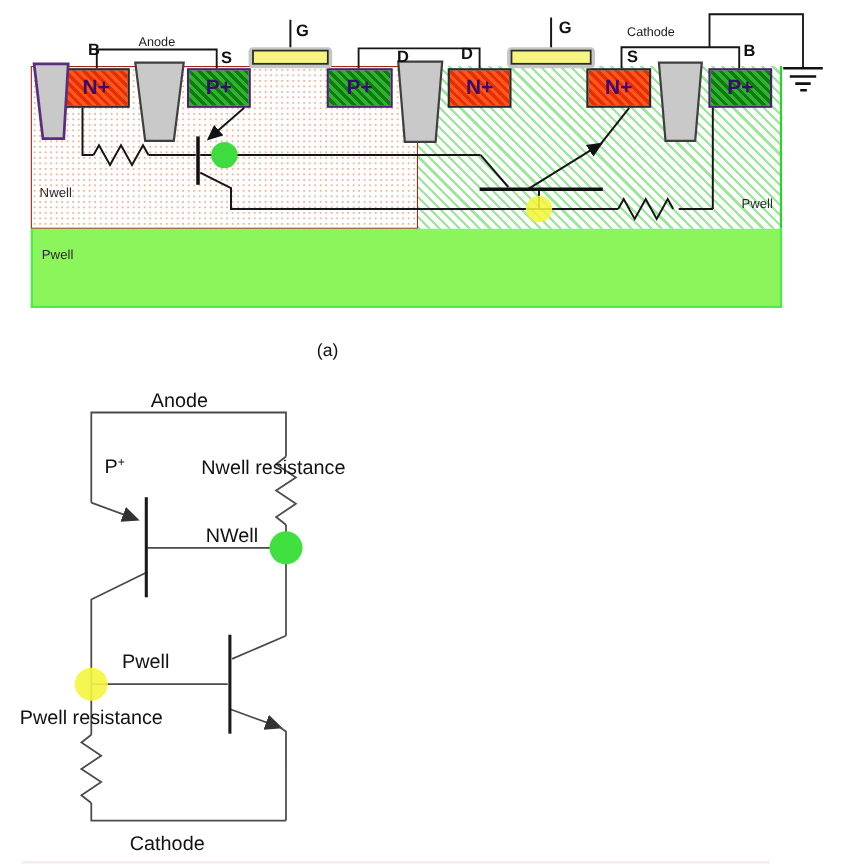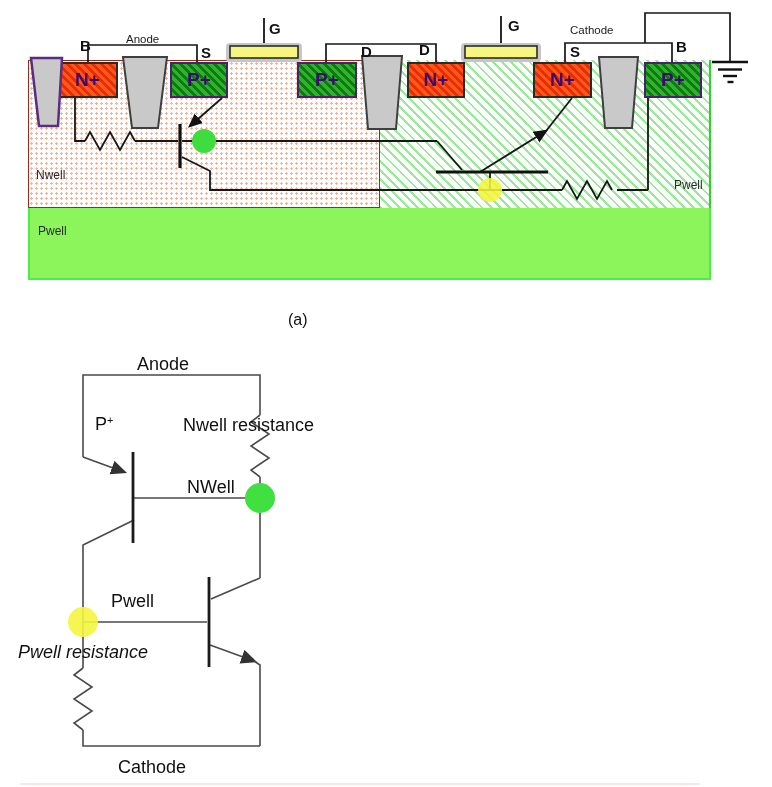--- a/index.html
+++ b/index.html
@@ -154,17 +154,17 @@
   <span class="abs t-well" style="left:36px;top:168px;">Nwell</span>
   <span class="abs t-well" style="left:674px;top:178px;">Pwell</span>
   <span class="abs t-well" style="left:38px;top:224px;">Pwell</span>
   <span class="abs t-cap" style="left:288px;top:311px;">(a)</span>
 
   <span class="abs t-b" style="left:137px;top:354px;">Anode</span>
   <span class="abs t-b" style="left:95px;top:414px;"><span>P</span><sup class="pp">+</sup></span>
   <span class="abs t-b" style="left:183px;top:415px;">Nwell resistance</span>
   <span class="abs t-b" style="left:187px;top:477px;">NWell</span>
   <span class="abs t-b" style="left:111px;top:591px;">Pwell</span>
-  <span class="abs t-b" style="left:18px;top:642px;font-style:italic;">Pwell resistance</span>
+  <span class="abs t-b" style="left:18px;top:642px;">Pwell resistance</span>
   <span class="abs t-b" style="left:118px;top:757px;">Cathode</span>
 
   <div class="abs edge"></div>
 </div>
 
 </body></html>

